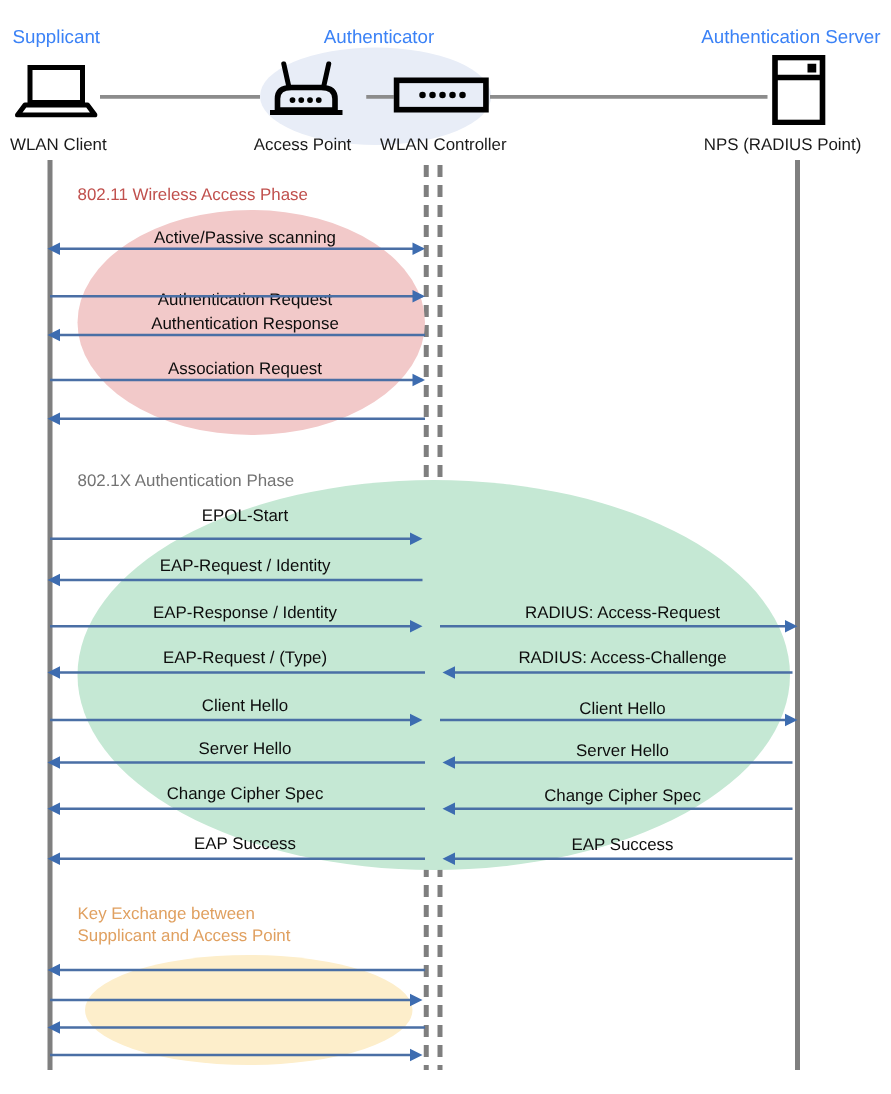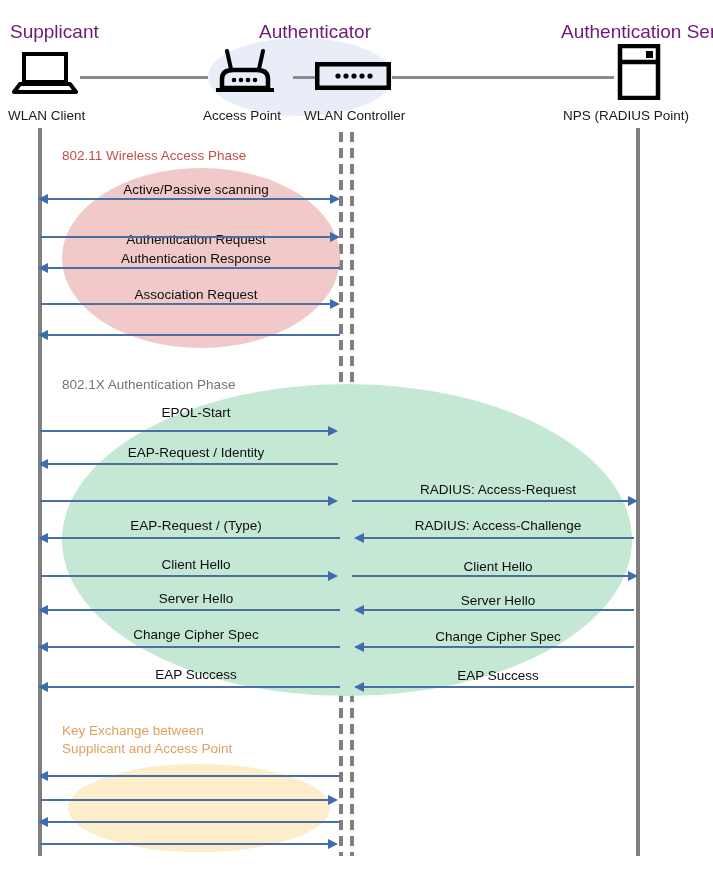--- a/index.html
+++ b/index.html
@@ -14,22 +14,22 @@
   #diagram {
     position: relative;
     width: 713px;
     height: 875px;
     background: #ffffff;
     overflow: hidden;
   }
   
   .actor-title {
     position: absolute;
-    font-size: 19px;
-    color: #701a75;
+    font-size: 15px;
+    color: #3b82f6;
     white-space: nowrap;
     line-height: 1;
   }
   .actor-sublabel {
     position: absolute;
     font-size: 13.5px;
     color: #1a1a1a;
     white-space: nowrap;
     line-height: 1;
   }
@@ -189,20 +189,21 @@
   <div class="phase-caption" style="left:62px; top:376px; width:295px; color:#737373;">802.1X Authentication Phase</div>
 
   <div class="msg-label" style="left:56px; top:406px; width:280px;">EPOL-Start</div>
   <div class="msg-line" style="left:40px; top:430px; width:290px;"></div>
   <div class="arrowhead arrow-right" style="left:328px; top:426px;"></div>
 
   <div class="msg-label" style="left:56px; top:446px; width:280px;">EAP-Request / Identity</div>
   <div class="msg-line" style="left:46px; top:463px; width:292px;"></div>
   <div class="arrowhead arrow-left" style="left:38px; top:459px;"></div>
 
+  <div class="msg-label" style="left:56px; top:483px; width:280px;">EAP-Response / Identity</div>
   <div class="msg-line" style="left:40px; top:500px; width:290px;"></div>
   <div class="arrowhead arrow-right" style="left:328px; top:496px;"></div>
   <div class="msg-label" style="left:358px; top:483px; width:280px;">RADIUS: Access-Request</div>
   <div class="msg-line" style="left:352px; top:500px; width:278px;"></div>
   <div class="arrowhead arrow-right" style="left:628px; top:496px;"></div>
 
   <div class="msg-label" style="left:56px; top:519px; width:280px;">EAP-Request / (Type)</div>
   <div class="msg-line" style="left:46px; top:537px; width:294px;"></div>
   <div class="arrowhead arrow-left" style="left:38px; top:533px;"></div>
   <div class="msg-label" style="left:358px; top:519px; width:280px;">RADIUS: Access-Challenge</div>

